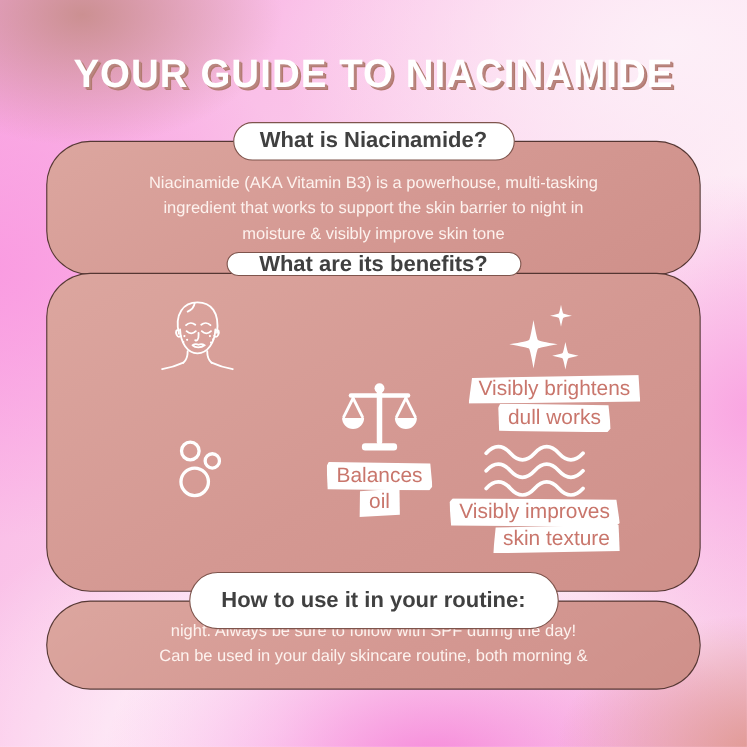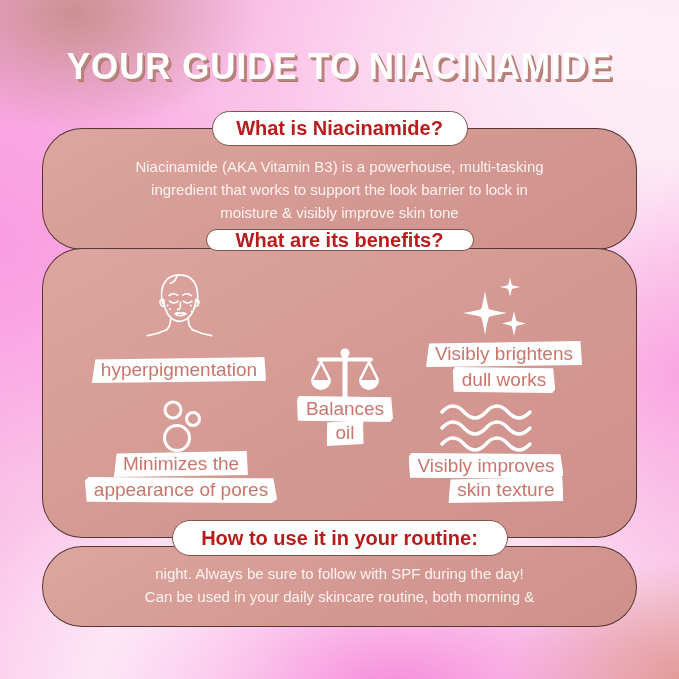--- a/index.html
+++ b/index.html
@@ -28,27 +28,27 @@
     background:linear-gradient(150deg,#dca69f 0%,#d49892 55%,#cf908a 100%);
     border:1px solid rgba(62,38,34,0.85);
     border-radius:40px;
   }
   .panel-1{top:128px;height:122px;}
   .panel-2{top:248px;height:290px;}
   .panel-3{top:546px;height:81px;}
   .pill{
     position:absolute;left:50%;transform:translateX(-50%);
     background:#fff;border:1.5px solid #7e544c;border-radius:999px;
-    color:#b91c1c;font-weight:bold;font-size:20px;
+    color:#404040;font-weight:bold;font-size:20px;
     display:flex;align-items:center;justify-content:center;
     z-index:6;box-sizing:border-box;white-space:nowrap;
   }
   .pill-1{top:111px;width:256px;height:35px;}
   .pill-2{top:229px;width:268px;height:22px;}
-  .pill-3{top:520px;width:336px;height:36px;}
+  .pill-3{top:520px;width:336px;height:52px;}
   .panel-body{
     color:#fdf2ee;font-size:15px;line-height:1.52;text-align:center;
   }
   .panel-1 .panel-body{padding-top:27px;}
   .panel-3 .panel-body{padding-top:16px;}
   .benefit-icon{position:absolute;transform:translateX(-50%);z-index:3;}
   .benefit-label{
     position:absolute;transform:translateX(-50%);z-index:3;
     text-align:center;line-height:1;white-space:nowrap;
   }
@@ -66,21 +66,21 @@
 <div class="page">
 
   <h1 class="title">YOUR GUIDE TO NIACINAMIDE</h1>
 
   <div class="pill pill-1">
     <span>What is Niacinamide?</span>
   </div>
   <div class="panel panel-1">
     <div class="panel-body">
       <div>Niacinamide (AKA Vitamin B3) is a powerhouse, multi-tasking</div>
-      <div>ingredient that works to support the look barrier to lock in</div>
+      <div>ingredient that works to support the skin barrier to night in</div>
       <div>moisture &amp; visibly improve skin tone</div>
     </div>
   </div>
 
   <div class="pill pill-2">
     <span>What are its benefits?</span>
   </div>
   <div class="panel panel-2"></div>
 
   <div class="benefit-icon" style="left:179px;top:267px;">
@@ -105,21 +105,20 @@
           <circle cx="53" cy="45" r="1"></circle>
       </g>
       <path d="M31.5 53 C31.5 58 30 61.5 27.5 63.5"></path>
       <path d="M49.5 53 C49.5 58 51 61.5 53.5 63.5"></path>
       <path d="M27.5 63.5 C20 67 14 68.5 8 69.5"></path>
       <path d="M53.5 63.5 C61 67 67 68.5 73 69.5"></path>
     </svg>
   </div>
   <div class="benefit-label" style="left:179px;top:343px;">
     <br>
-    <span class="strip strip-b">hyperpigmentation</span>
   </div>
 
   <div class="benefit-icon" style="left:492px;top:275px;">
     <svg width="70" height="66" viewBox="0 0 70 66" fill="#ffffff">
       <path d="M28 16 Q31 33 32 34 Q33 35 50 38 Q33 41 32 42 Q31 43 28 60 Q25 43 24 42 Q23 41 6 38 Q23 35 24 34 Q25 33 28 16 Z"></path>
       <path d="M53 2 Q54.5 9.5 55 10 Q55.5 10.5 63 12 Q55.5 13.5 55 14 Q54.5 14.5 53 22 Q51.5 14.5 51 14 Q50.5 13.5 43 12 Q50.5 10.5 51 10 Q51.5 9.5 53 2 Z"></path>
       <path d="M57 36 Q59 45.5 59.5 46 Q60 46.5 69 48.5 Q60 50.5 59.5 51 Q59 51.5 57 61 Q55 51.5 54.5 51 Q54 50.5 45 48.5 Q54 46.5 54.5 46 Q55 45.5 57 36 Z"></path>
     </svg>
   </div>
   <div class="benefit-label" style="left:504px;top:343px;">
@@ -136,35 +135,31 @@
         <path d="M11 18 L2.5 35"></path>
           <path d="M11 18 L19.5 35"></path>
         <path d="M59 18 L50.5 35"></path>
           <path d="M59 18 L67.5 35"></path>
       </g>
       <path d="M1 36 A10 10 0 0 0 21 36 Z"></path>
       <path d="M49 36 A10 10 0 0 0 69 36 Z"></path>
       <rect x="19" y="59" width="32" height="6.5" rx="3"></rect>
     </svg>
   </div>
-  <div class="benefit-label" style="left:345px;top:396px;text-decoration:underline;">
+  <div class="benefit-label" style="left:345px;top:420px;text-decoration:underline;">
     <span class="strip strip-a">Balances</span><br>
     <span class="strip strip-b">oil</span>
   </div>
 
   <div class="benefit-icon" style="left:182px;top:400px;">
     <svg width="58" height="54" viewBox="0 0 58 54" fill="none" stroke="#ffffff" stroke-width="3">
       <circle cx="20" cy="10" r="8"></circle>
       <circle cx="40" cy="19" r="6.5"></circle>
       <circle cx="24" cy="38" r="12.5"></circle>
     </svg>
-  </div>
-  <div class="benefit-label" style="left:181px;top:453px;">
-    <span class="strip strip-b">Minimizes the</span><br>
-    <span class="strip strip-a">appearance of pores</span>
   </div>
 
   <div class="benefit-icon" style="left:486px;top:403px;">
     <svg width="92" height="54" viewBox="0 0 92 54" fill="none" stroke="#ffffff" stroke-width="3.4" stroke-linecap="round">
       <path d="M2 9 q 11 -12 22 0 t 22 0 t 22 0 t 22 0"></path>
       <path d="M2 25 q 11 -12 22 0 t 22 0 t 22 0 t 22 0"></path>
       <path d="M2 41 q 11 -12 22 0 t 22 0 t 22 0 t 22 0"></path>
     </svg>
   </div>
   <div class="benefit-label" style="left:486px;top:453px;text-align:right;">

